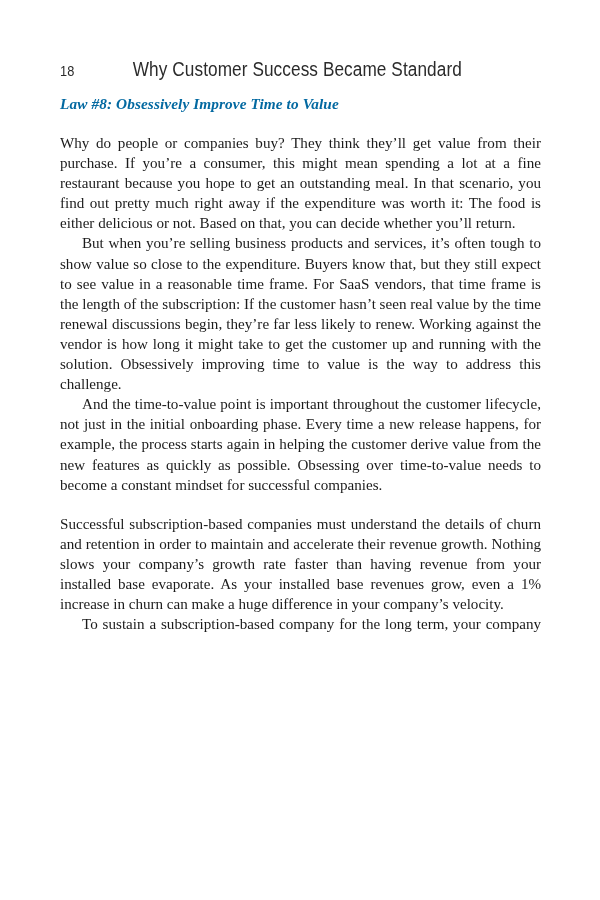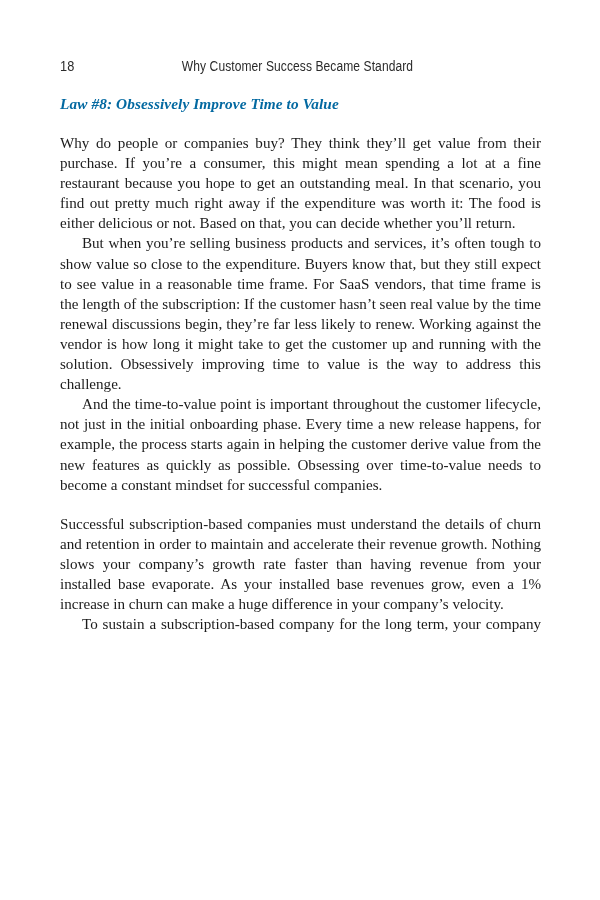--- a/index.html
+++ b/index.html
@@ -36,21 +36,21 @@
     letter-spacing: 0.2px;
     transform: scaleX(0.88);
     transform-origin: left center;
     white-space: nowrap;
   }
 
   .running-title {
     flex: 1;
     text-align: center;
     font-family: "Liberation Sans", sans-serif;
-    font-size: 14px;
+    font-size: 20px;
     color: #2b2b2b;
     letter-spacing: 0.1px;
     white-space: nowrap;
     padding-right: 22px;
   }
 
   .running-title > span {
     display: inline-block;
     transform: scaleX(0.86);
     transform-origin: center center;

